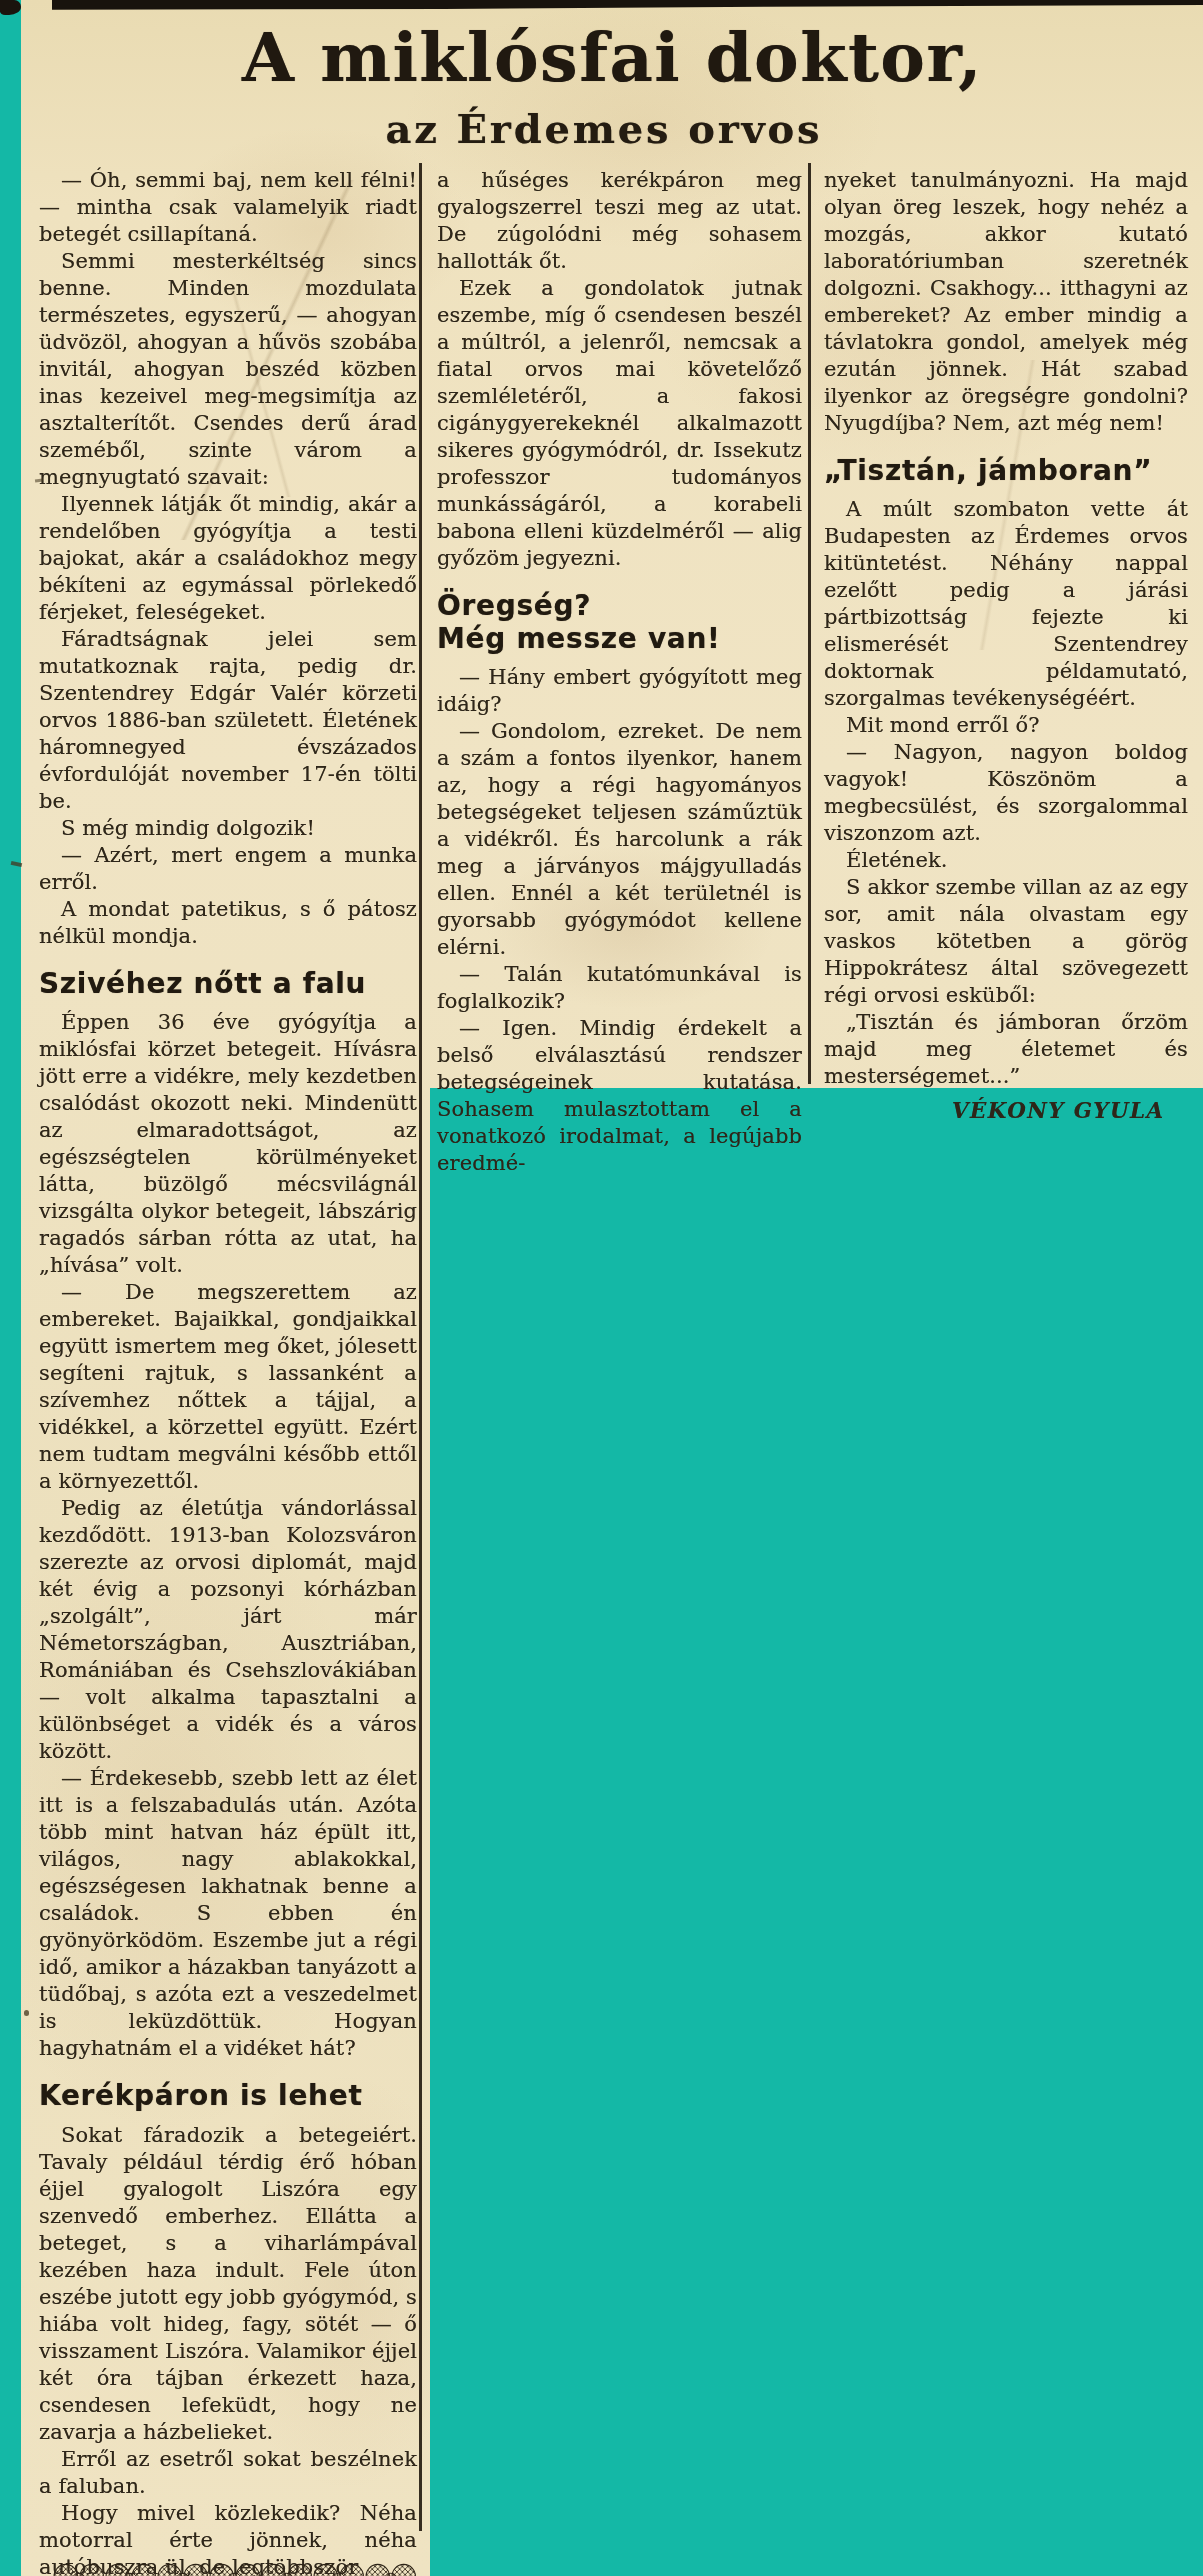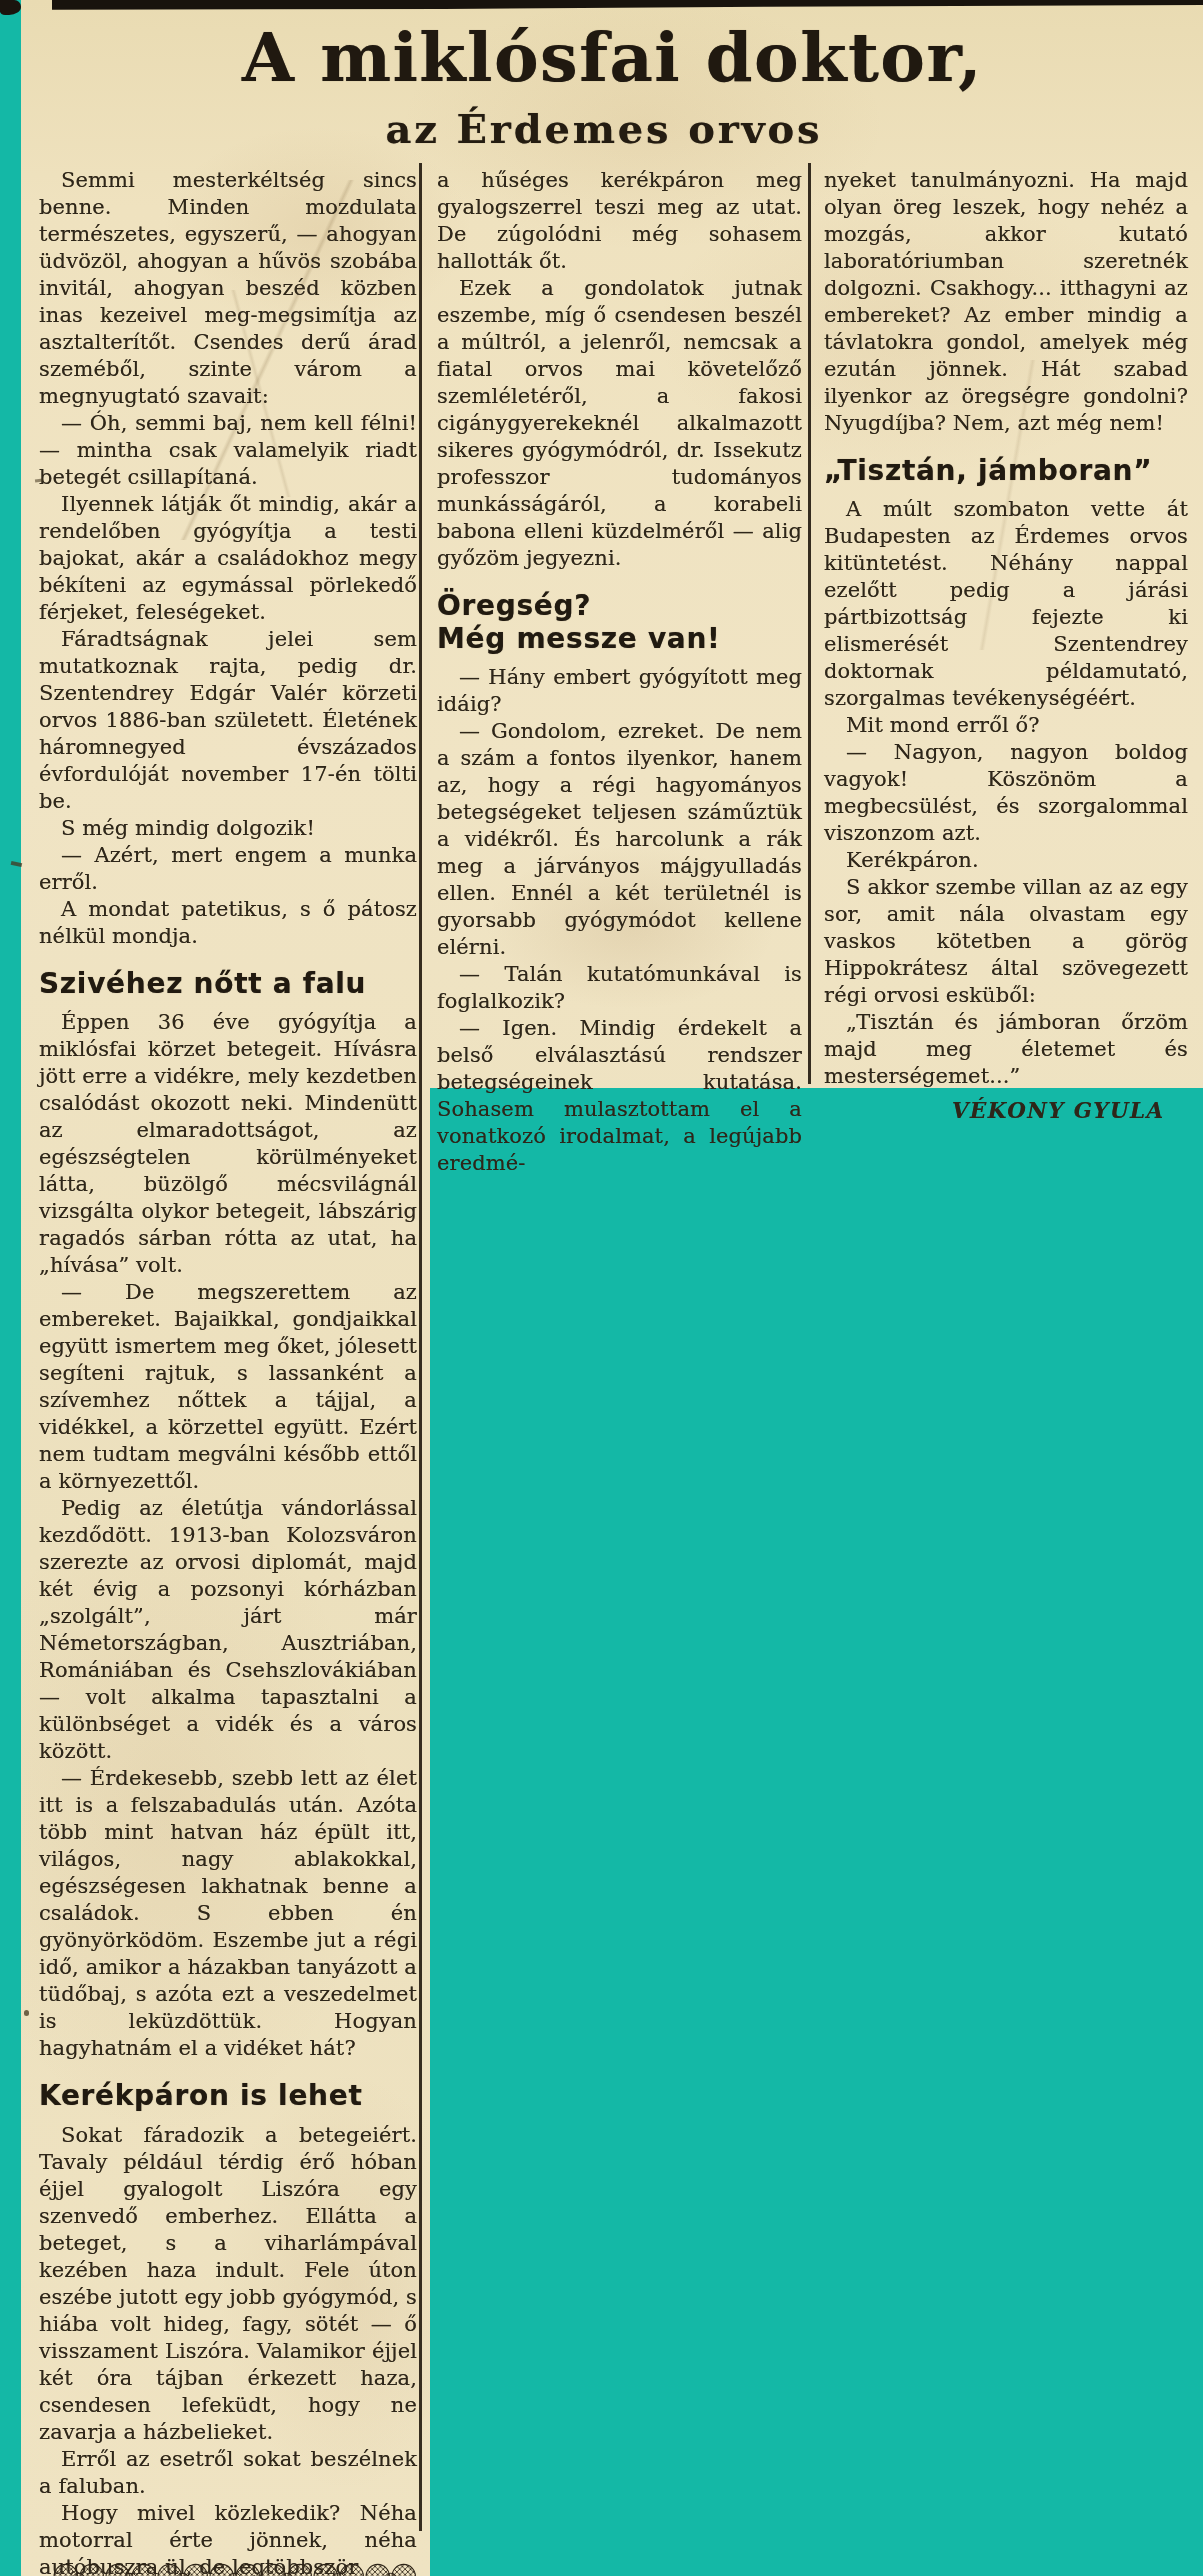--- a/index.html
+++ b/index.html
@@ -78,22 +78,22 @@
   <div class="topbar"></div>
   <div class="corner-blob"></div>
 
   <h1 class="title">A miklósfai doktor,</h1>
   <h2 class="subtitle">az Érdemes orvos</h2>
 
   <div id="rule1" class="vrule"></div>
   <div id="rule2" class="vrule"></div>
 
   <div id="col1" class="col">
+      <p class="para"><span class="it">— Óh, semmi baj, nem kell félni!</span><span> — mintha csak valamelyik riadt betegét csillapítaná.</span></p>
       <p class="para">Semmi mesterkéltség sincs benne. Minden mozdulata természetes, egyszerű, — ahogyan üdvözöl, ahogyan a hűvös szobába invitál, ahogyan beszéd közben inas kezeivel meg-megsimítja az asztalterítőt. Csendes derű árad szeméből, szinte várom a megnyugtató szavait:</p>
-      <p class="para"><span class="it">— Óh, semmi baj, nem kell félni!</span><span> — mintha csak valamelyik riadt betegét csillapítaná.</span></p>
       <p class="para">Ilyennek látják őt mindig, akár a rendelőben gyógyítja a testi bajokat, akár a családokhoz megy békíteni az egymással pörlekedő férjeket, feleségeket.</p>
       <p class="para">Fáradtságnak jelei sem mutatkoznak rajta, pedig dr. Szentendrey Edgár Valér körzeti orvos 1886-ban született. Életének háromnegyed évszázados évfordulóját november 17-én tölti be.</p>
       <p class="para">S még mindig dolgozik!</p>
       <p class="para it">— Azért, mert engem a munka erről.</p>
       <p class="para">A mondat patetikus, s ő pátosz nélkül mondja.</p>
       <h3 class="colhead">Szivéhez nőtt a falu</h3>
       <p class="para">Éppen 36 éve gyógyítja a miklósfai körzet betegeit. Hívásra jött erre a vidékre, mely kezdetben csalódást okozott neki. Mindenütt az elmaradottságot, az egészségtelen körülményeket látta, büzölgő mécsvilágnál vizsgálta olykor betegeit, lábszárig ragadós sárban rótta az utat, ha „hívása” volt.</p>
       <p class="para it">— De megszerettem az embereket. Bajaikkal, gondjaikkal együtt ismertem meg őket, jólesett segíteni rajtuk, s lassanként a szívemhez nőttek a tájjal, a vidékkel, a körzettel együtt. Ezért nem tudtam megválni később ettől a környezettől.</p>
       <p class="para">Pedig az életútja vándorlással kezdődött. 1913-ban Kolozsváron szerezte az orvosi diplomát, majd két évig a pozsonyi kórházban „szolgált”, járt már Németországban, Ausztriában, Romániában és Csehszlovákiában — volt alkalma tapasztalni a különbséget a vidék és a város között.</p>
       <p class="para it">— Érdekesebb, szebb lett az élet itt is a felszabadulás után. Azóta több mint hatvan ház épült itt, világos, nagy ablakokkal, egészségesen lakhatnak benne a családok. S ebben én gyönyörködöm. Eszembe jut a régi idő, amikor a házakban tanyázott a tüdőbaj, s azóta ezt a veszedelmet is leküzdöttük. Hogyan hagyhatnám el a vidéket hát?</p>
@@ -111,21 +111,21 @@
       <p class="para it">— Gondolom, ezreket. De nem a szám a fontos ilyenkor, hanem az, hogy a régi hagyományos betegségeket teljesen száműztük a vidékről. És harcolunk a rák meg a járványos májgyulladás ellen. Ennél a két területnél is gyorsabb gyógymódot kellene elérni.</p>
       <p class="para">— Talán kutatómunkával is foglalkozik?</p>
       <p class="para it">— Igen. Mindig érdekelt a belső elválasztású rendszer betegségeinek kutatása. Sohasem mulasztottam el a vonatkozó irodalmat, a legújabb eredmé-</p>
     </div>
   <div id="col3" class="col">
       <p class="para it noindent">nyeket tanulmányozni. Ha majd olyan öreg leszek, hogy nehéz a mozgás, akkor kutató laboratóriumban szeretnék dolgozni. Csakhogy... itthagyni az embereket? Az ember mindig a távlatokra gondol, amelyek még ezután jönnek. Hát szabad ilyenkor az öregségre gondolni? Nyugdíjba? Nem, azt még nem!</p>
       <h3 class="colhead">„Tisztán, jámboran”</h3>
       <p class="para">A múlt szombaton vette át Budapesten az Érdemes orvos kitüntetést. Néhány nappal ezelőtt pedig a járási pártbizottság fejezte ki elismerését Szentendrey doktornak példamutató, szorgalmas tevékenységéért.</p>
       <p class="para">Mit mond erről ő?</p>
       <p class="para it">— Nagyon, nagyon boldog vagyok! Köszönöm a megbecsülést, és szorgalommal viszonzom azt.</p>
-      <p class="para">Kerékpáron.</p>
+      <p class="para">Életének.</p>
       <p class="para">S akkor szembe villan az az egy sor, amit nála olvastam egy vaskos kötetben a görög Hippokrátesz által szövegezett régi orvosi esküből:</p>
       <p class="para it">„Tisztán és jámboran őrzöm majd meg életemet és mesterségemet...”</p>
       <p class="byline">VÉKONY GYULA</p>
     </div>
 
   <svg id="lace" width="377" height="26" viewBox="0 0 545 38">
     <defs>
       <pattern id="xh" width="8" height="8" patternUnits="userSpaceOnUse">
         <path d="M0 0 L8 8 M8 0 L0 8" stroke="#3a2f20" stroke-width="1.3" fill="none"></path>
       </pattern>

